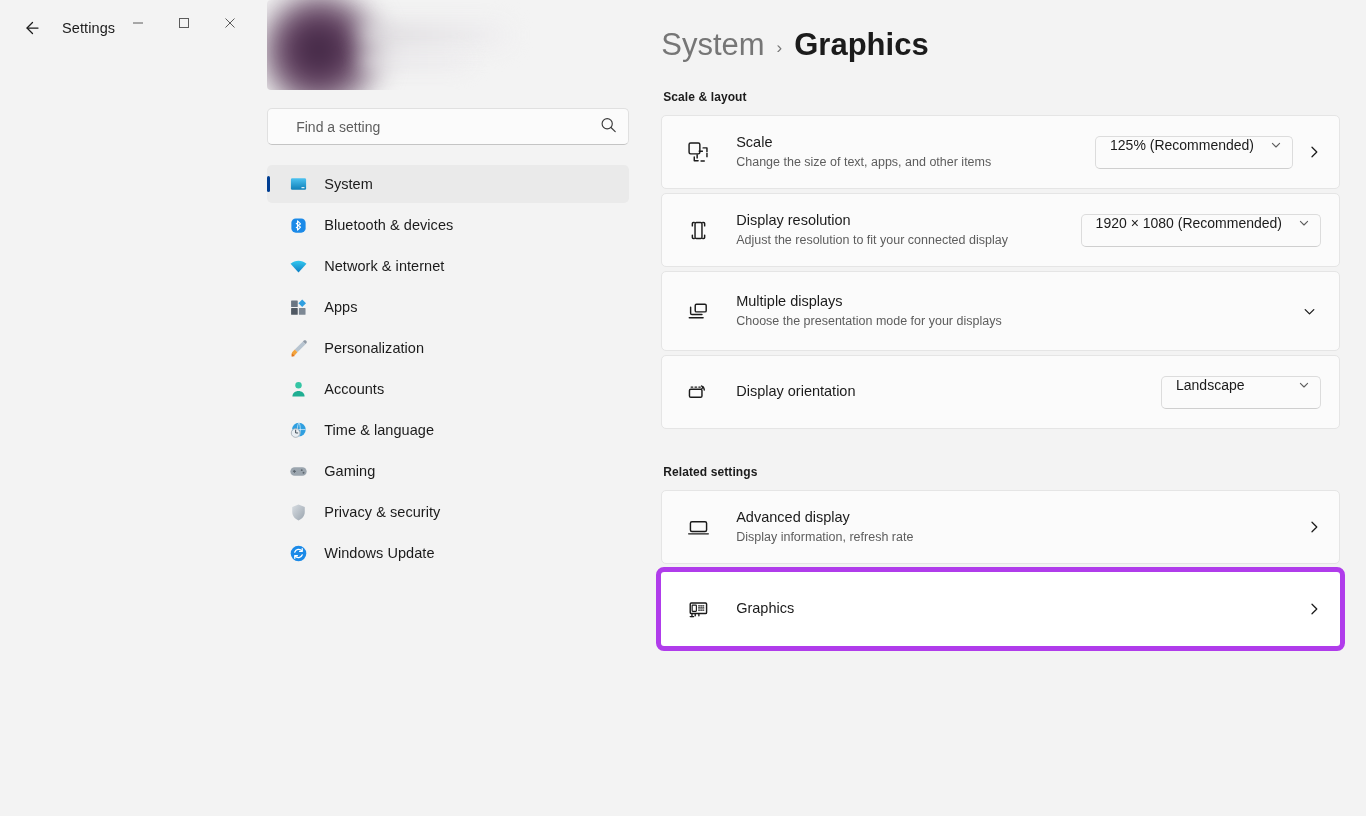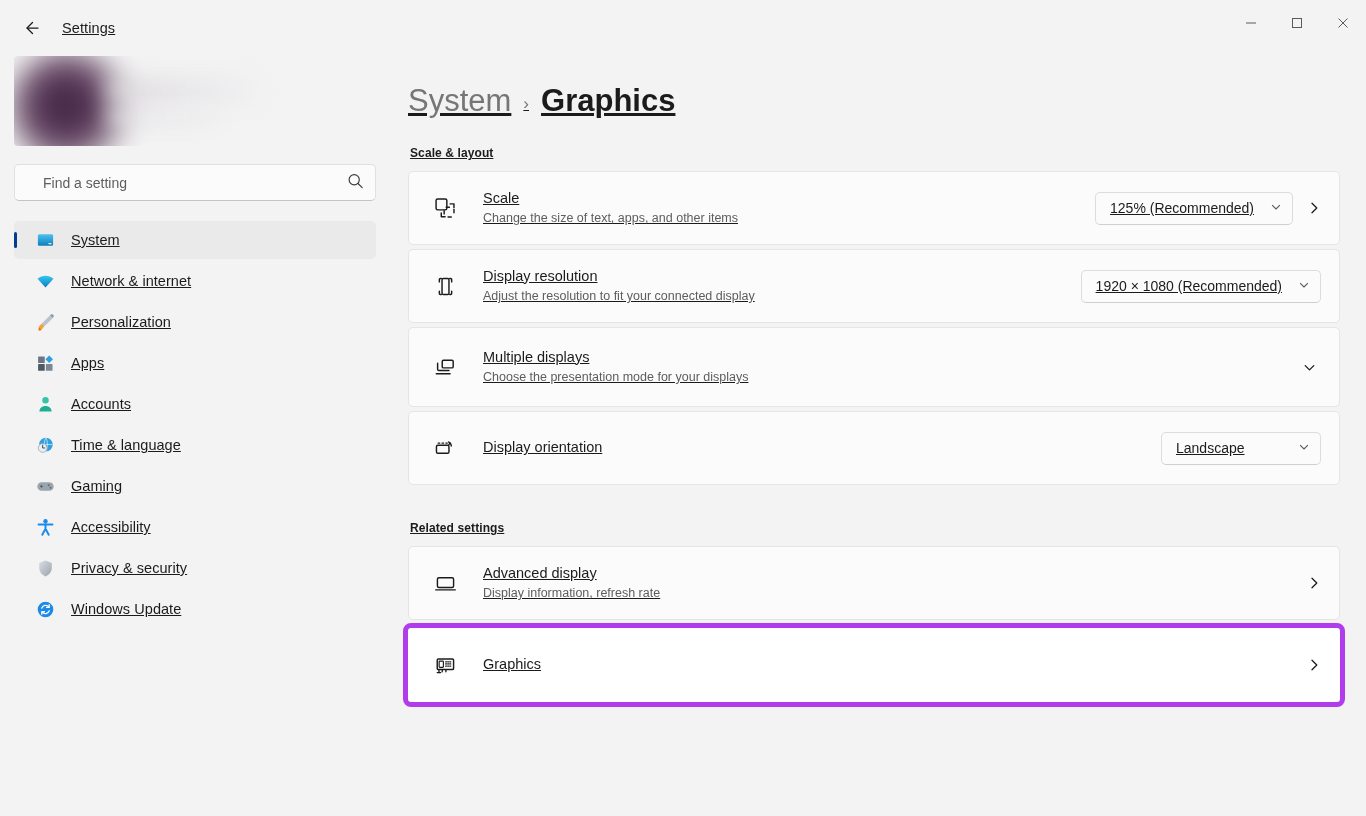--- a/index.html
+++ b/index.html
@@ -16,22 +16,21 @@
     color: #1b1b1b;
     -webkit-font-smoothing: antialiased;
   }
 
   .window {
     position: relative;
     width: 1366px;
     height: 816px;
     background: #f3f3f3;
     display: flex;
-    flex-direction: column;
-    text-decoration: underline;
+    flex-direction: row;
   }
 
   
   .titlebar {
     height: 56px;
     flex: 0 0 56px;
     display: flex;
     align-items: center;
     background: #f3f3f3;
     position: relative;
@@ -258,21 +257,21 @@
     flex: 0 0 auto;
   }
 
   .combo {
     height: 33px;
     background: #fbfbfb;
     border: 1px solid #dcdcdc;
     border-bottom-color: #cfcfcf;
     border-radius: 5px;
     display: flex;
-    align-items: center;
+    align-items: flex-start;
     padding: 0 10px 0 14px;
     gap: 16px;
     cursor: pointer;
   }
   .combo-val {
     font-size: 14px;
     color: #1b1b1b;
     white-space: nowrap;
   }
 
@@ -361,58 +360,67 @@
                     <stop offset="1" stop-color="#0f7fb8"></stop>
               </linearGradient>
                 </defs>
               <rect x="2" y="3.5" width="16" height="12" rx="1.4" fill="url(#gMon)"></rect>
               <rect x="13" y="12.6" width="3.4" height="1.3" rx="0.6" fill="#ffffff" opacity="0.85"></rect>
             </svg>
           </span>
           <span class="nav-label">System</span>
         </div>
 
+        <div class="nav-item">
+          <span class="nav-ico">
+            <svg width="19" height="19" viewBox="0 0 20 20">
+              <rect x="2.5" y="2.5" width="15" height="15" rx="4.6" fill="#1b8ae8"></rect>
+              <path d="M9 5.2v9.6l3.1-3.1-4.4-4M9 14.8V5.2l3.1 3.1-4.4 4" stroke="#ffffff" stroke-width="1.2" fill="none" stroke-linejoin="round" stroke-linecap="round"></path>
+            </svg>
+          </span>
+          <span class="nav-label">Bluetooth &amp; devices</span>
+        </div>
 
         <div class="nav-item">
           <span class="nav-ico">
             <svg width="19" height="19" viewBox="0 0 20 20">
               <defs>
                   <linearGradient id="gWifi" x1="0" y1="0" x2="0" y2="1">
                 <stop offset="0" stop-color="#34c8ef"></stop>
                     <stop offset="1" stop-color="#0a7ec4"></stop>
               </linearGradient>
                 </defs>
               <path d="M1.6 7.2C4 5 7 4 10 4s6 1 8.4 3.2L10 16.2 1.6 7.2z" fill="url(#gWifi)"></path>
             </svg>
           </span>
           <span class="nav-label">Network &amp; internet</span>
         </div>
 
         <div class="nav-item">
           <span class="nav-ico">
             <svg width="19" height="19" viewBox="0 0 20 20">
+              <rect x="2.2" y="2.6" width="7" height="7" rx="0.6" fill="#6b7683"></rect>
+              <rect x="2.2" y="10.6" width="7" height="7" rx="0.6" fill="#505963"></rect>
+              <rect x="10.4" y="10.6" width="7" height="7" rx="0.6" fill="#7d8894"></rect>
+              <path d="M13.9 1.6l4 4-4 4-4-4z" fill="#2f9fe0"></path>
+            </svg>
+          </span>
+          <span class="nav-label">Apps</span>
+        </div>
+
+        <div class="nav-item">
+          <span class="nav-ico">
+            <svg width="19" height="19" viewBox="0 0 20 20">
               <path d="M14.6 2.6l2.8 2.8L8.9 13.9 6.1 11.1z" fill="#b7c4d0"></path>
               <path d="M15.6 1.7c.6-.6 1.6-.6 2.2 0l.5.5c.6.6.6 1.6 0 2.2l-.9.9-2.7-2.7.9-.9z" fill="#8f9aa6"></path>
               <path d="M6.1 11.1l2.8 2.8-2.6 2.9-3.5.7.5-3.6z" fill="#f2a33c"></path>
               <path d="M2.8 14.9l3.5 3-3.5.7z" fill="#e1751c"></path>
             </svg>
           </span>
           <span class="nav-label">Personalization</span>
-        </div>
-
-        <div class="nav-item">
-          <span class="nav-ico">
-            <svg width="19" height="19" viewBox="0 0 20 20">
-              <rect x="2.2" y="2.6" width="7" height="7" rx="0.6" fill="#6b7683"></rect>
-              <rect x="2.2" y="10.6" width="7" height="7" rx="0.6" fill="#505963"></rect>
-              <rect x="10.4" y="10.6" width="7" height="7" rx="0.6" fill="#7d8894"></rect>
-              <path d="M13.9 1.6l4 4-4 4-4-4z" fill="#2f9fe0"></path>
-            </svg>
-          </span>
-          <span class="nav-label">Apps</span>
         </div>
 
         <div class="nav-item">
           <span class="nav-ico">
             <svg width="19" height="19" viewBox="0 0 20 20">
               <circle cx="10" cy="5.6" r="3.4" fill="#34c5a4"></circle>
               <path d="M3.6 17.4c0-3.5 2.9-5.8 6.4-5.8s6.4 2.3 6.4 5.8z" fill="#1fae92"></path>
             </svg>
           </span>
           <span class="nav-label">Accounts</span>
@@ -436,30 +444,20 @@
               <rect x="1.4" y="5.6" width="17.2" height="9" rx="4.5" fill="#9ba5ae"></rect>
               <rect x="4.1" y="9.3" width="3.3" height="1.1" rx="0.5" fill="#5d6770"></rect>
               <rect x="5.2" y="8.2" width="1.1" height="3.3" rx="0.5" fill="#5d6770"></rect>
               <circle cx="13.4" cy="8.6" r="1" fill="#5d6770"></circle>
               <circle cx="15.3" cy="11.3" r="1" fill="#5d6770"></circle>
             </svg>
           </span>
           <span class="nav-label">Gaming</span>
         </div>
 
-        <div class="nav-item">
-          <span class="nav-ico">
-            <svg width="19" height="19" viewBox="0 0 20 20">
-              <circle cx="10" cy="3.4" r="2.3" fill="#1b8ae8"></circle>
-              <path d="M2.7 6.8h14.6" stroke="#1b8ae8" stroke-width="2.1" stroke-linecap="round"></path>
-              <path d="M10 6.8v5.4M10 11.4L6.6 17.6M10 11.4l3.4 6.2" stroke="#1b8ae8" stroke-width="2.1" stroke-linecap="round" fill="none"></path>
-            </svg>
-          </span>
-          <span class="nav-label">Accessibility</span>
-        </div>
 
         <div class="nav-item">
           <span class="nav-ico">
             <svg width="19" height="19" viewBox="0 0 20 20">
               <defs>
                   <linearGradient id="gSh" x1="0" y1="0" x2="1" y2="1">
                 <stop offset="0" stop-color="#d8dde2"></stop>
                     <stop offset="1" stop-color="#9aa4ae"></stop>
               </linearGradient>
                 </defs>

